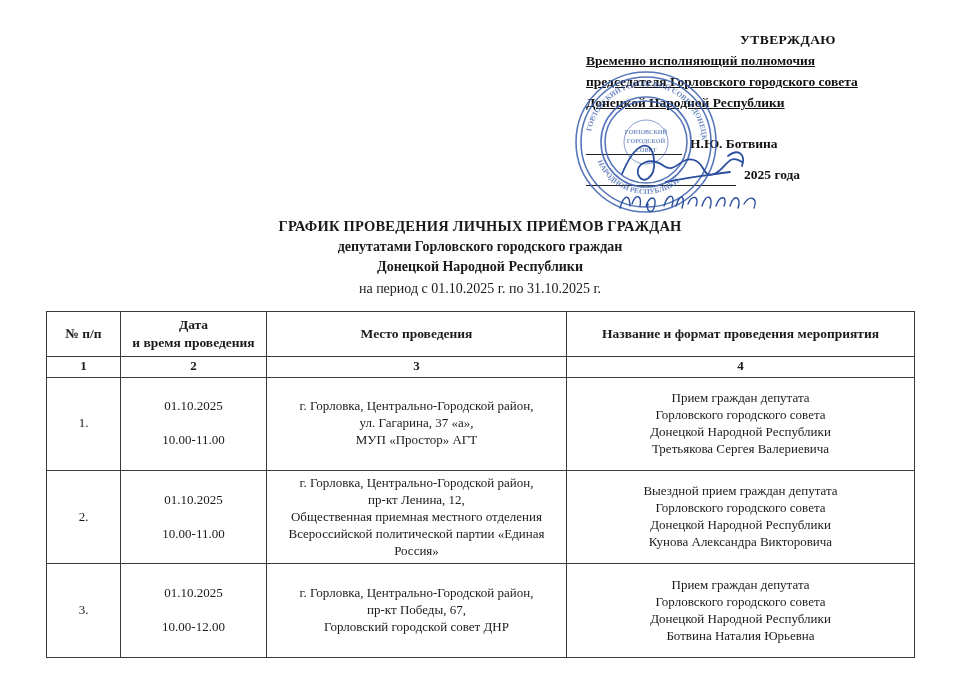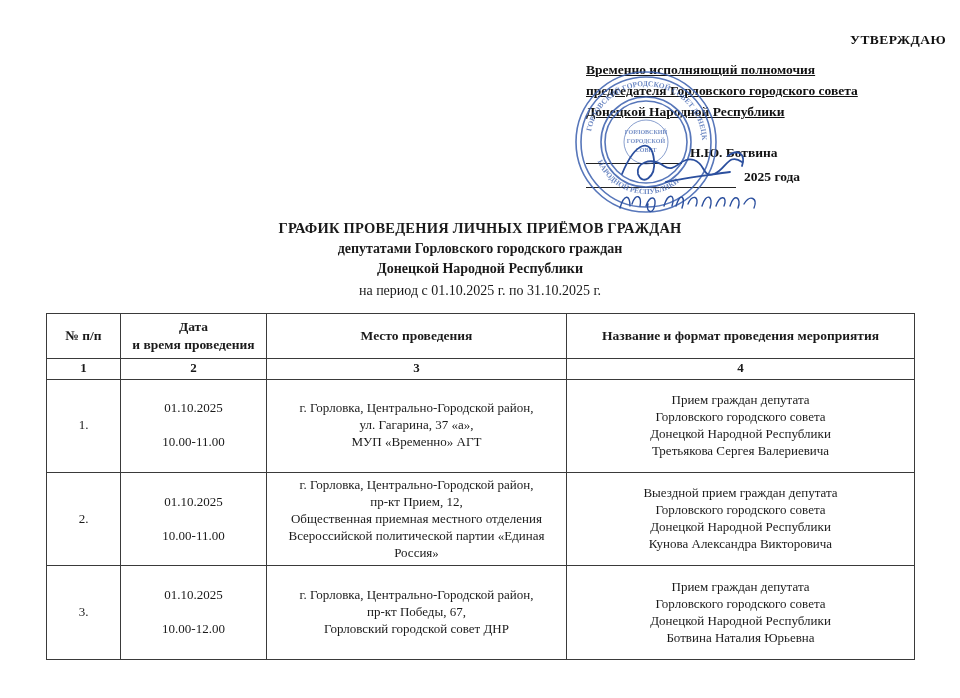--- a/index.html
+++ b/index.html
@@ -26,24 +26,23 @@
   .approval {
     position: relative;
     margin-left: 540px;
     width: 360px;
     font-size: 13.5px;
     line-height: 1.55;
     font-weight: bold;
     color: #111;
   }
   .approval .approve-word {
-    text-align: right;
+    text-align: center;
     padding-left: 44px;
     letter-spacing: 0.4px;
-    margin-bottom: 9px;
   }
   .approval .line {
     white-space: nowrap;
     text-decoration: underline;
   }
   .sign-row {
     margin-top: 20px;
     display: flex;
     align-items: flex-end;
     gap: 8px;
@@ -51,21 +50,21 @@
   .sign-rule {
     flex: 0 0 96px;
     border-bottom: 1px solid #222;
     height: 13px;
   }
   .sign-name {
     font-weight: bold;
     white-space: nowrap;
   }
   .date-row {
-    margin-top: 3px;
+    margin-top: 10px;
     display: flex;
     align-items: flex-end;
     gap: 8px;
   }
   .date-rule {
     flex: 0 0 150px;
     border-bottom: 1px solid #222;
     height: 13px;
   }
   .date-year {
@@ -249,39 +248,39 @@
 
       <tr class="row-body">
         <td class="cell-num">1.</td>
         <td class="cell-date">
           <span class="ln">01.10.2025</span>
           <span class="ln">10.00-11.00</span>
         </td>
         <td class="cell-place">
           <span class="ln">г. Горловка, Центрально-Городской район,</span>
           <span class="ln">ул. Гагарина, 37 «а»,</span>
-          <span class="ln">МУП «Временно» АГТ</span>
+          <span class="ln">МУП «Простор» АГТ</span>
         </td>
         <td class="cell-title">
           <span class="ln">Прием граждан депутата</span>
           <span class="ln">Горловского городского совета</span>
           <span class="ln">Донецкой Народной Республики</span>
           <span class="ln">Третьякова Сергея Валериевича</span>
         </td>
       </tr>
 
       <tr class="row-body">
         <td class="cell-num">2.</td>
         <td class="cell-date">
           <span class="ln">01.10.2025</span>
           <span class="ln">10.00-11.00</span>
         </td>
         <td class="cell-place">
           <span class="ln">г. Горловка, Центрально-Городской район,</span>
-          <span class="ln">пр-кт Прием, 12,</span>
+          <span class="ln">пр-кт Ленина, 12,</span>
           <span class="ln">Общественная приемная местного отделения</span>
           <span class="ln">Всероссийской политической партии «Единая</span>
           <span class="ln">Россия»</span>
         </td>
         <td class="cell-title">
           <span class="ln">Выездной прием граждан депутата</span>
           <span class="ln">Горловского городского совета</span>
           <span class="ln">Донецкой Народной Республики</span>
           <span class="ln">Кунова Александра Викторовича</span>
         </td>

